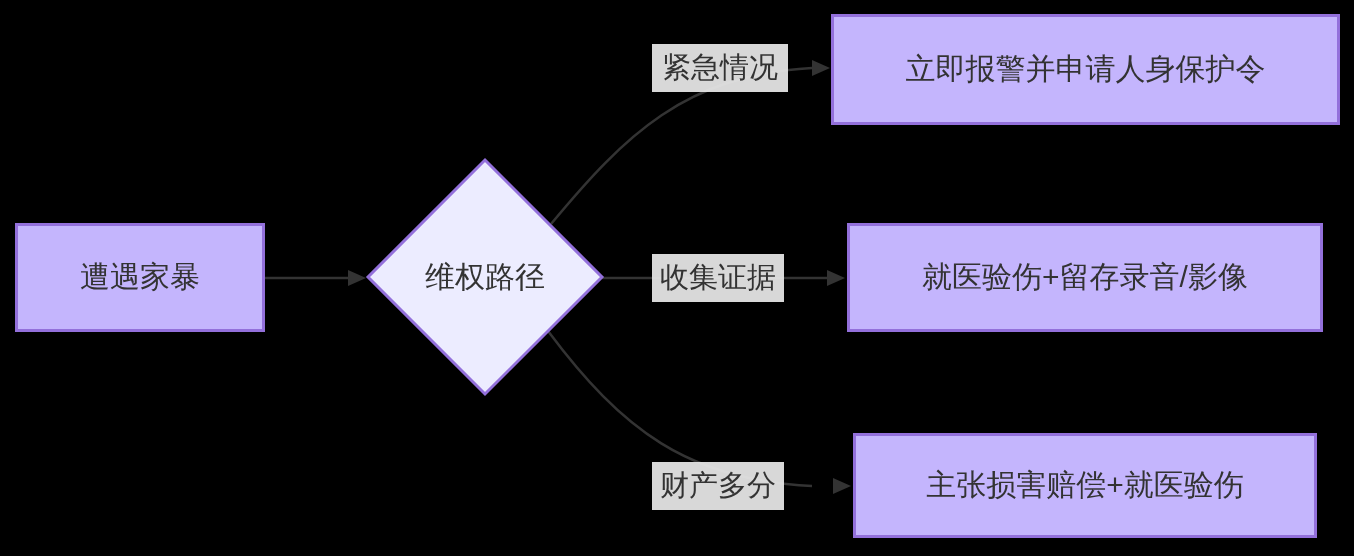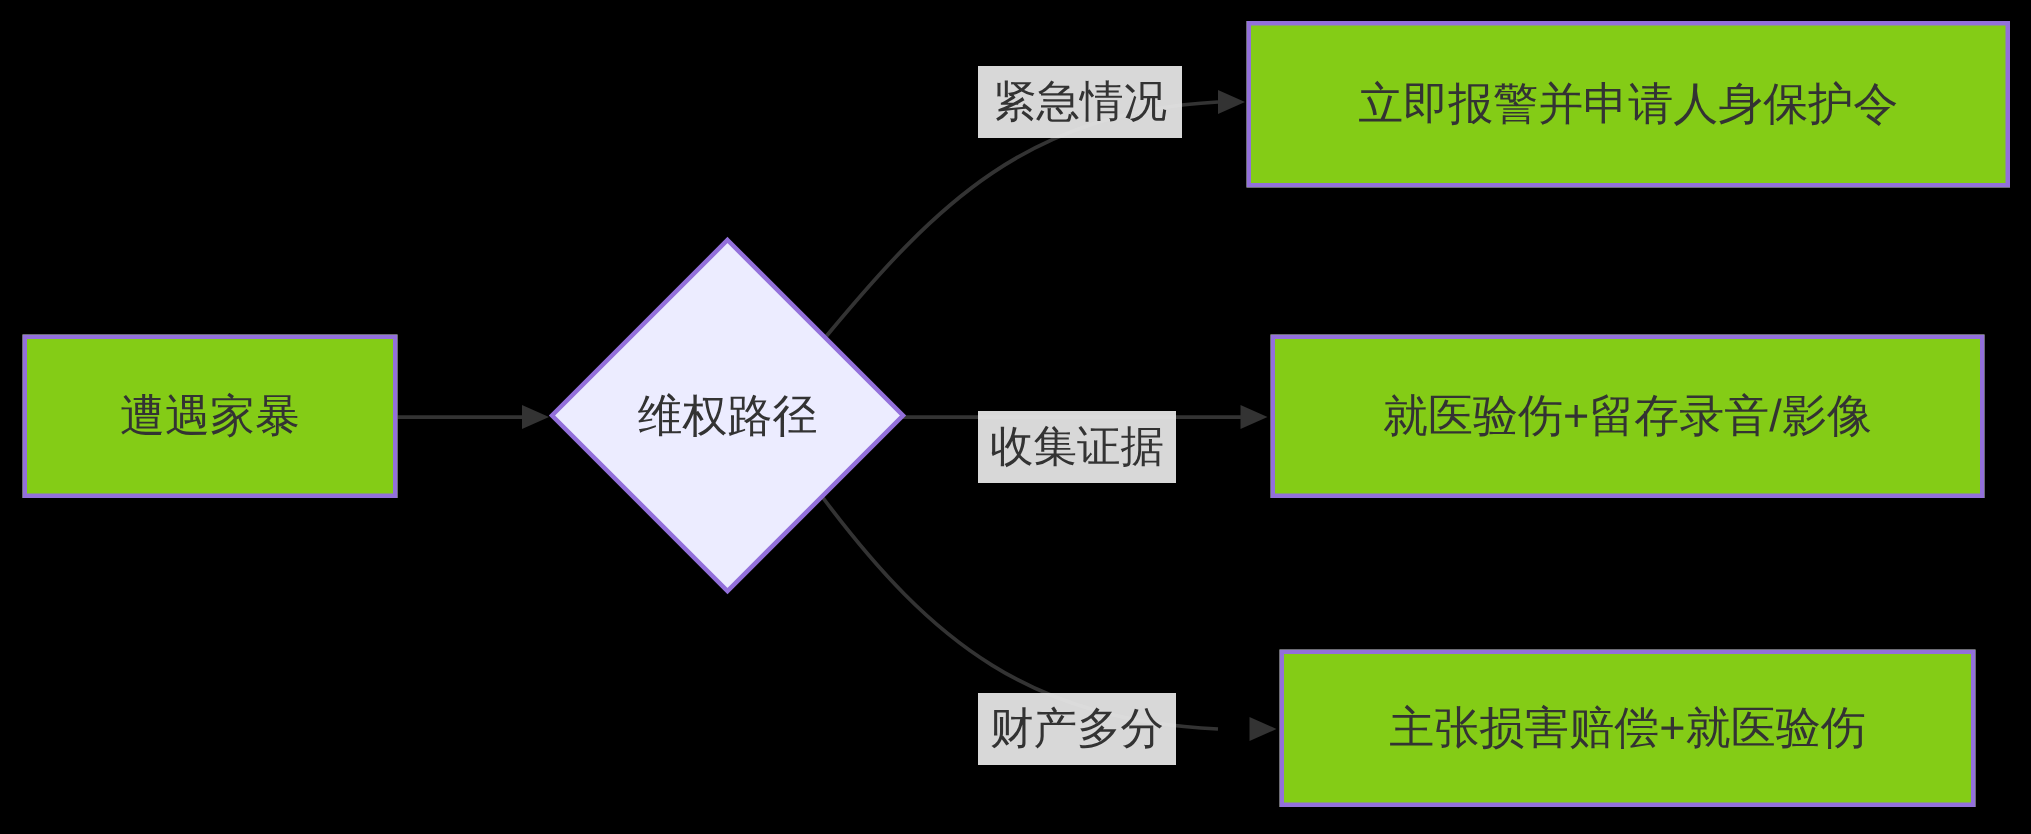--- a/index.html
+++ b/index.html
@@ -32,21 +32,21 @@
     stroke: none;
   }
   .diamond-shape {
     fill: #ECECFF;
     stroke: #9370DB;
     stroke-width: 3px;
   }
   .node {
     position: absolute;
     box-sizing: border-box;
-    background: #84cc16;
+    background: #c4b5fd;
     border: 3px solid #9370DB;
     color: #333333;
     font-size: 30px;
     display: flex;
     align-items: center;
     justify-content: center;
     text-align: center;
     white-space: nowrap;
   }
   .node.diamond-text {
@@ -64,21 +64,21 @@
     justify-content: center;
     white-space: nowrap;
   }
   
   .node-start            { left: 15px;  top: 223px; width: 250px; height: 109px; }
   .node-decision         { left: 368px; top: 160px; width: 234px; height: 234px; }
   .node-outcome-emergency{ left: 831px; top: 14px;  width: 509px; height: 111px; }
   .node-outcome-evidence { left: 847px; top: 223px; width: 476px; height: 109px; }
   .node-outcome-divorce  { left: 853px; top: 433px; width: 464px; height: 105px; }
   .edge-label-emergency  { left: 652px; top: 44px;  width: 136px; height: 48px; }
-  .edge-label-evidence   { left: 652px; top: 254px; width: 132px; height: 48px; margin-top: 20px; }
+  .edge-label-evidence   { left: 652px; top: 254px; width: 132px; height: 48px; }
   .edge-label-divorce    { left: 652px; top: 462px; width: 132px; height: 48px; }
 </style>
 </head>
 <body>
 
 <div class="canvas">
 
   <svg class="edge-layer" viewBox="0 0 1354 556" aria-hidden="true">
 
     <path class="edge-path" d="M265,278 L350,278"></path>

